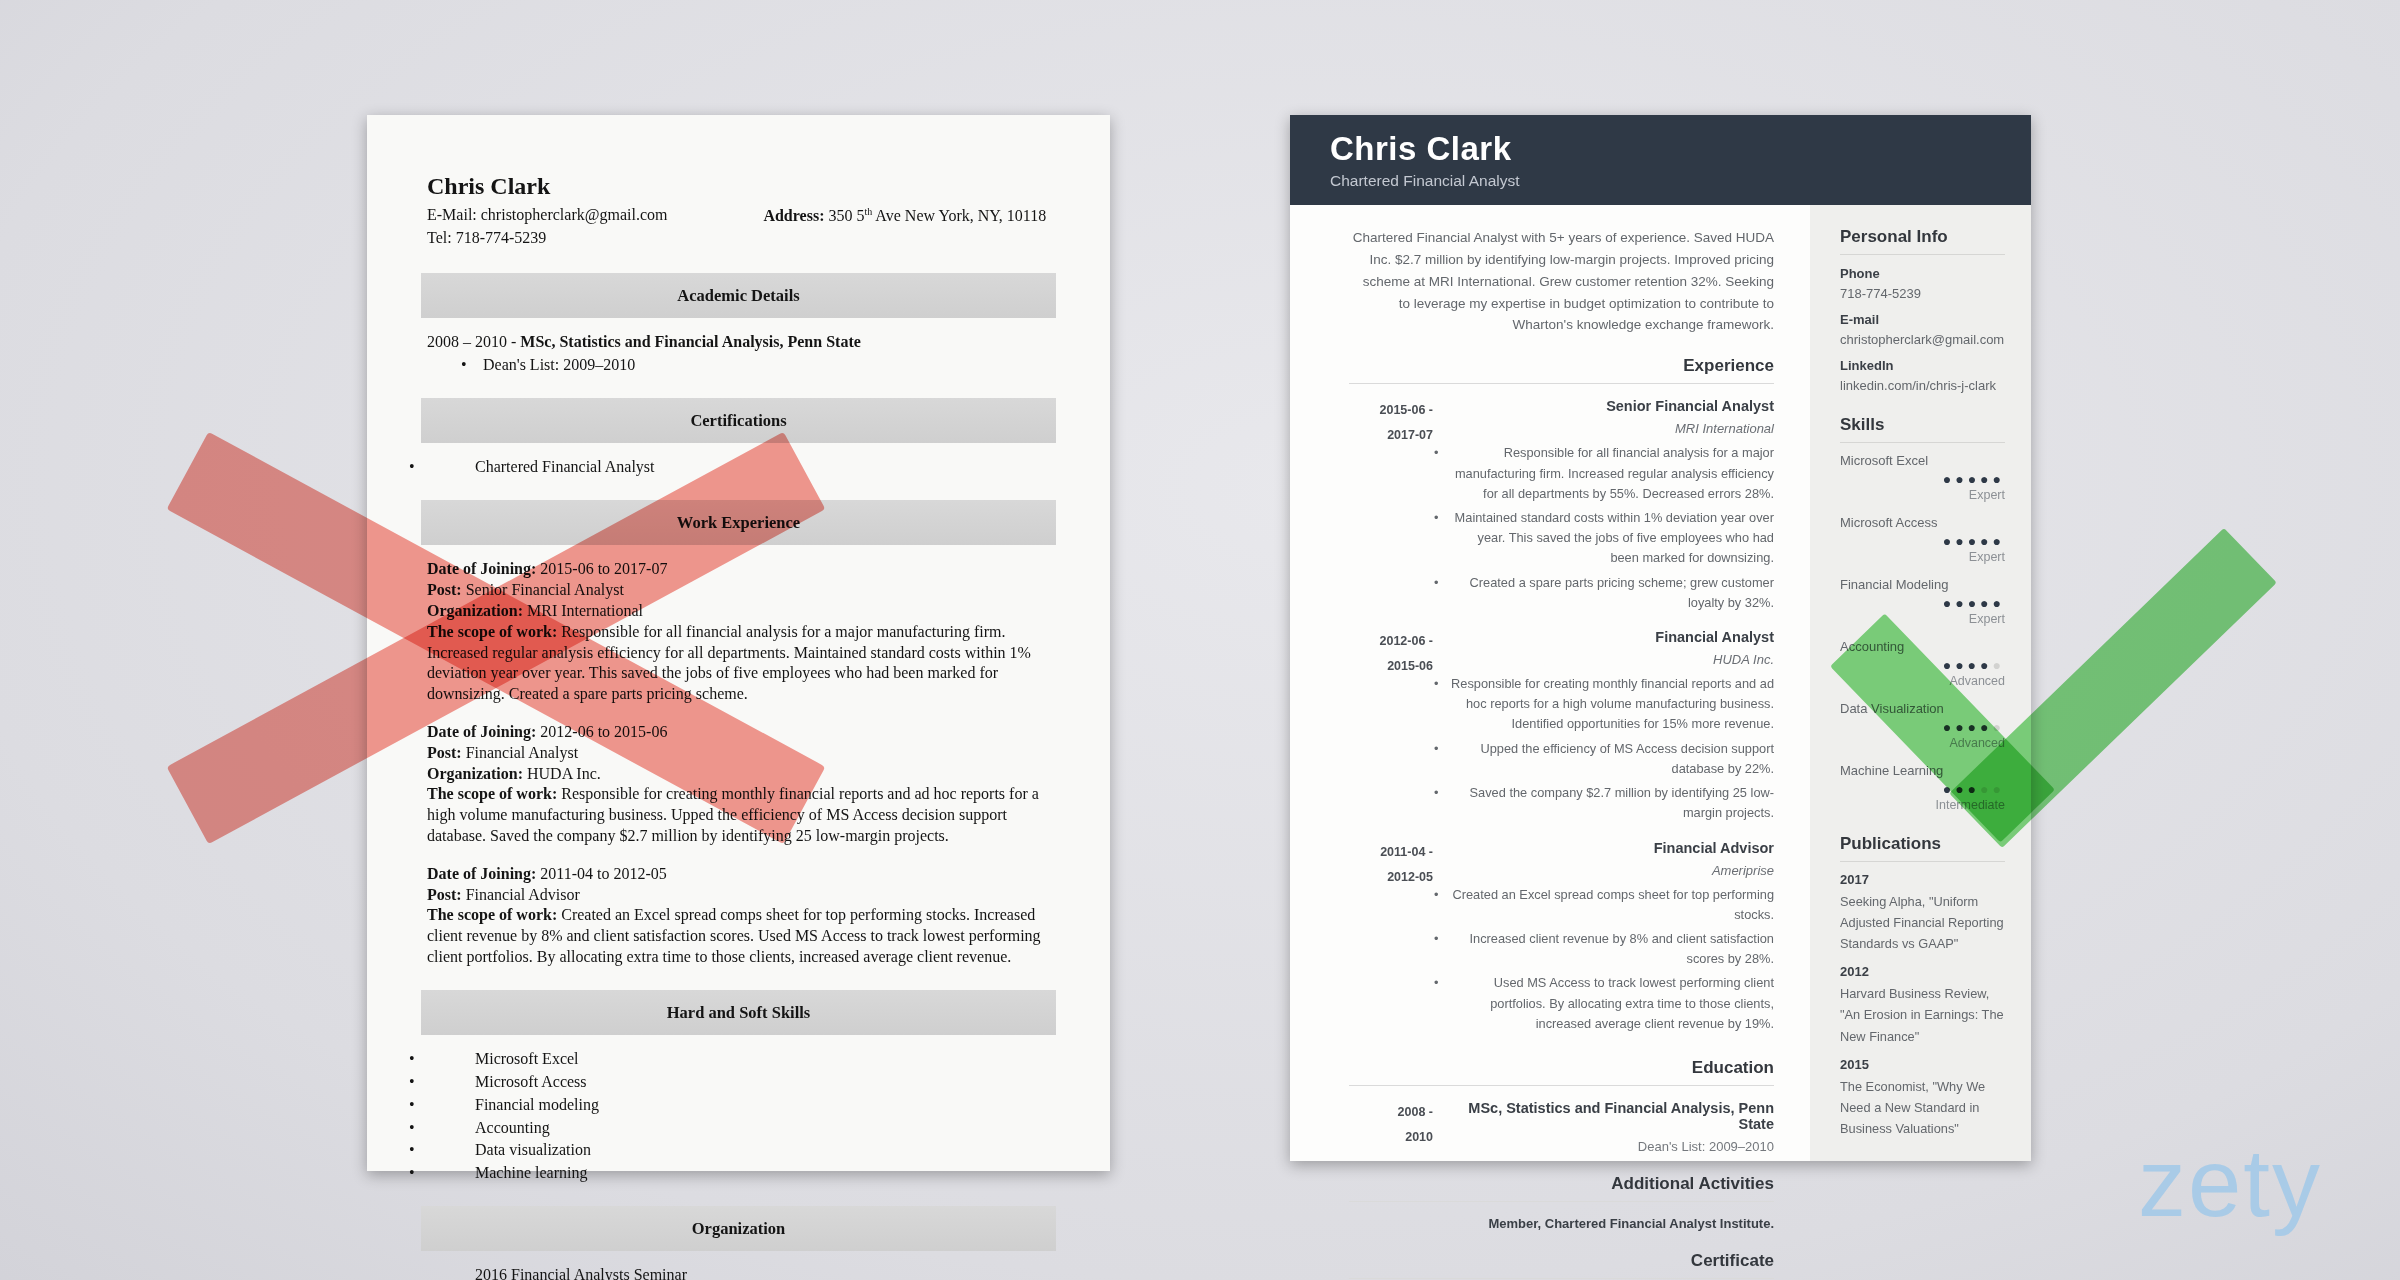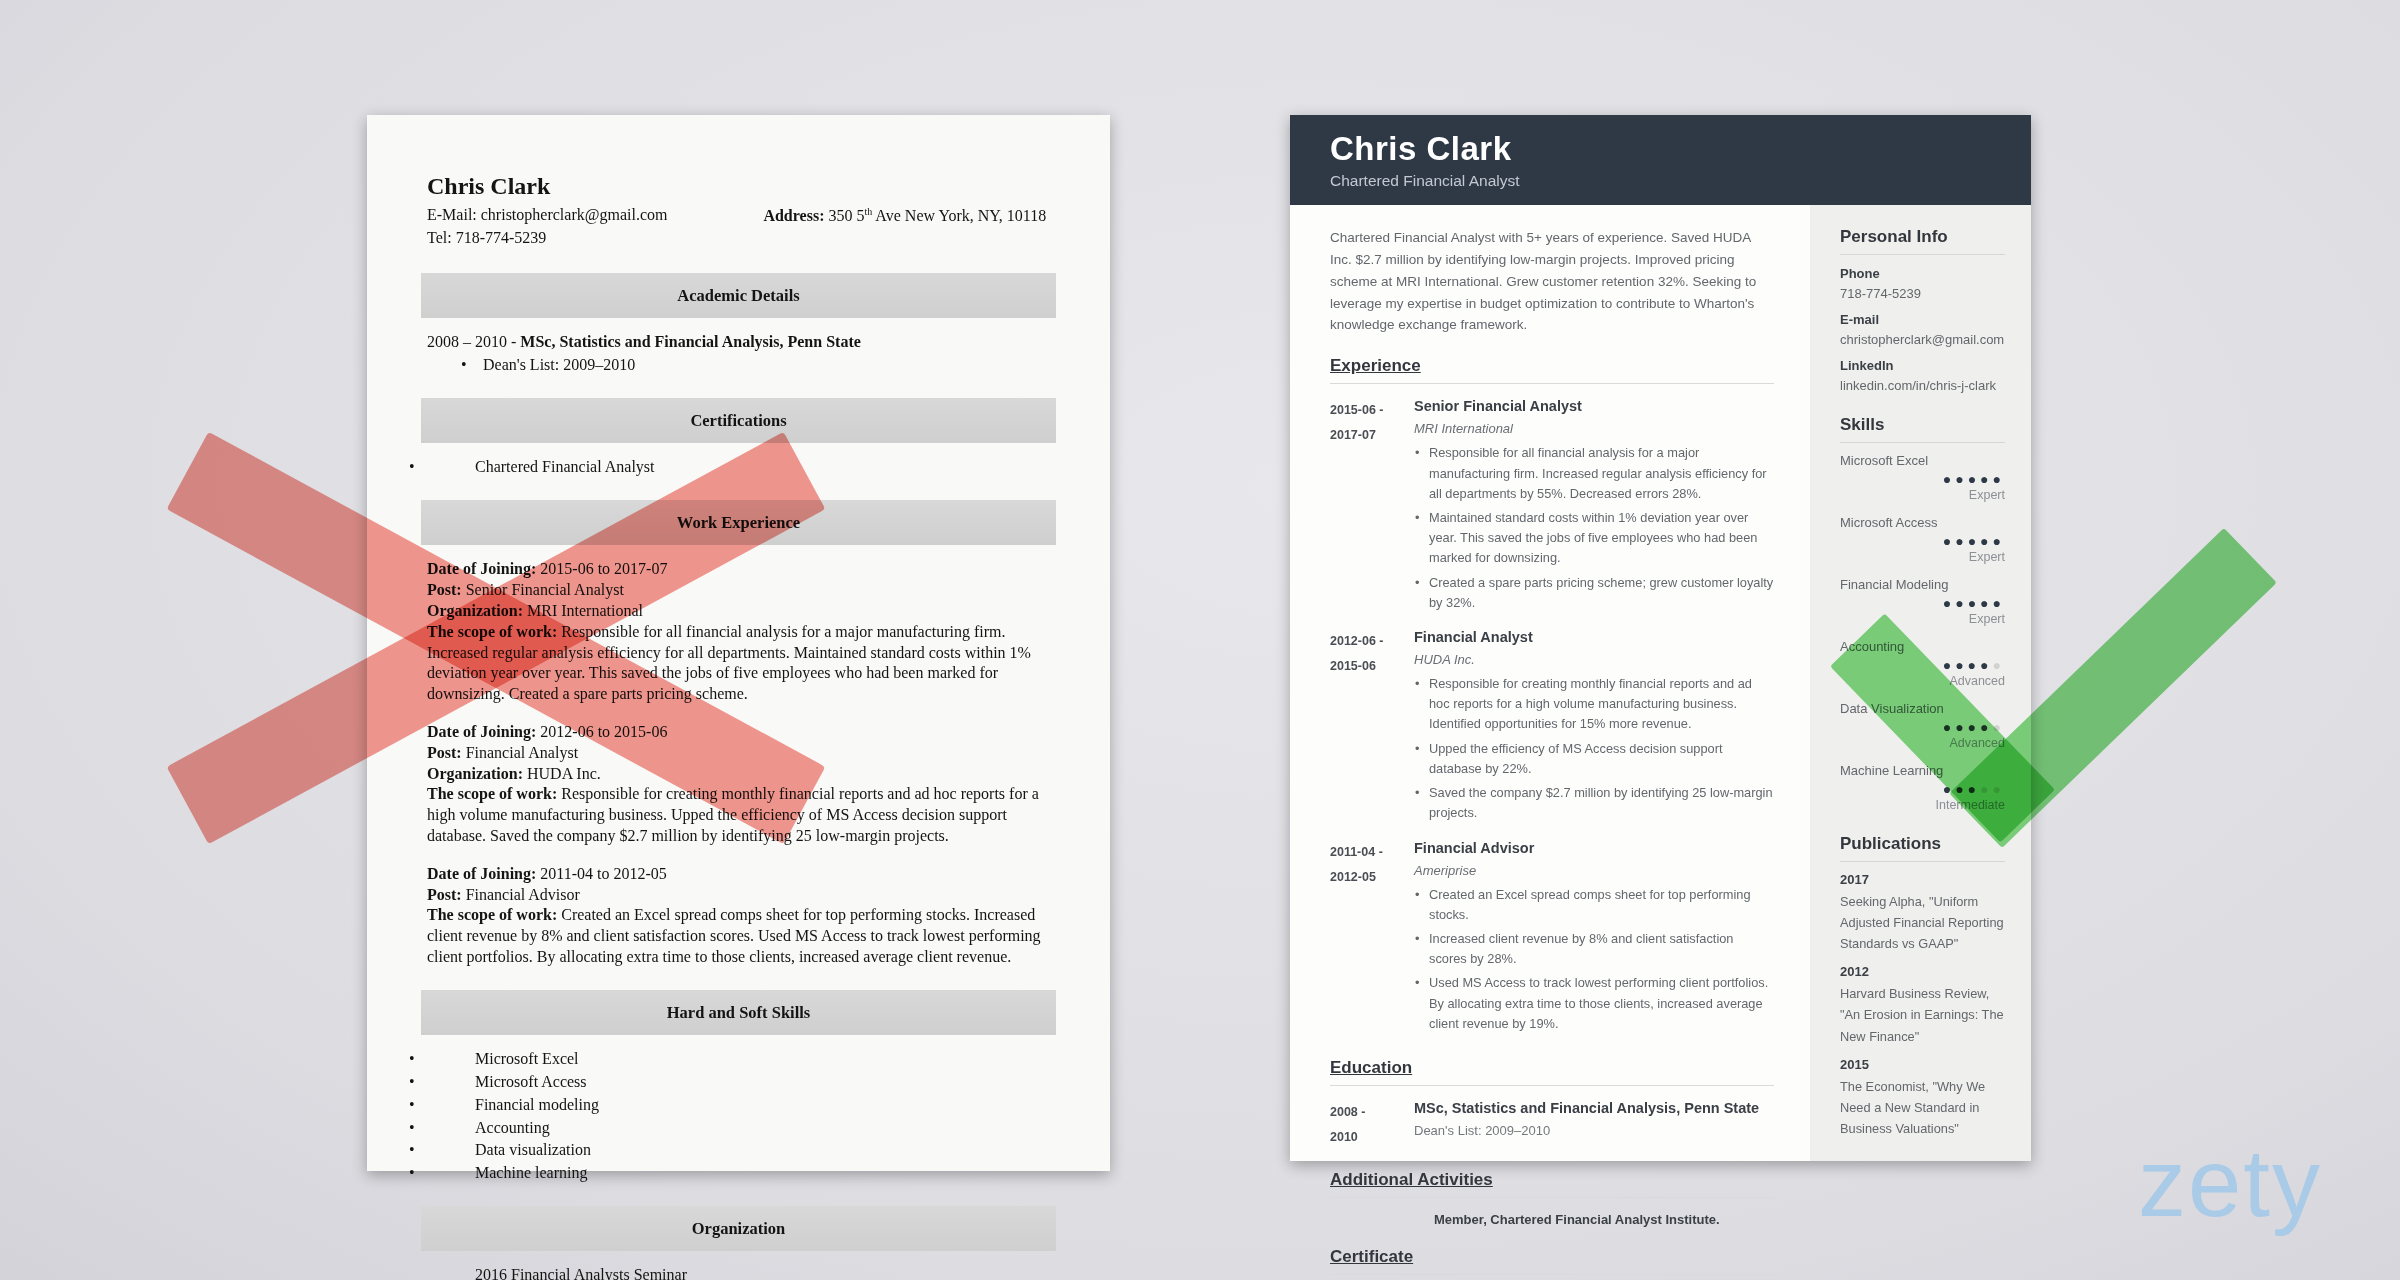--- a/index.html
+++ b/index.html
@@ -44,27 +44,27 @@
 
   
   .good-page {
     position:absolute; left:1290px; top:115px; width:741px; height:1046px;
     background:#fdfdfc; box-shadow:0 4px 14px rgba(0,0,0,0.30); color:#63676c;
   }
   .gp-header { height:90px; background:#2f3946; padding:15px 0 0 40px; }
   .gp-name { font-size:33px; font-weight:bold; color:#ffffff; letter-spacing:0.5px; }
   .gp-title { font-size:15.5px; color:#c3c8d1; margin-top:4px; }
   .gp-body { display:flex; height:956px; }
-  .gp-main { width:520px; padding:22px 36px 0 40px; }
+  .gp-main { width:520px; padding:22px 36px 0 59px;text-align:right; }
   .gp-side { flex:1; background:#efefed; padding:22px 26px 1px 30px; }
 
   .summary { font-size:13.5px; line-height:1.62; color:#63676c; }
   .sec-title {
     font-size:17px; font-weight:bold; color:#33373d;
-    border-bottom:1px solid #dadada; padding-bottom:7px; margin:20px 0 14px 0;text-decoration:underline;
+    border-bottom:1px solid #dadada; padding-bottom:7px; margin:20px 0 14px 0;
   }
   .row { display:flex; margin-bottom:12px; }
   .row-dates { width:84px; flex:none; font-size:12.5px; font-weight:bold; color:#4a4e54; line-height:2.0; }
   .row-body { flex:1; }
   .job-title { font-size:14.5px; font-weight:bold; color:#3a3f46; margin-bottom:7px; }
   .job-company { font-size:13px; font-style:italic; color:#6a6e74; margin-bottom:7px; }
   .job-bullets div { position:relative; padding-left:15px; font-size:12.8px; line-height:1.58; margin-bottom:4px; }
   .job-bullets div::before { content:"•"; position:absolute; left:1px; color:#63676c; }
   .edu-note { font-size:13px; color:#74787d; margin-top:2px; }
   .bold-ind { margin-left:104px; font-size:13px; font-weight:bold; color:#3a3f46; }

